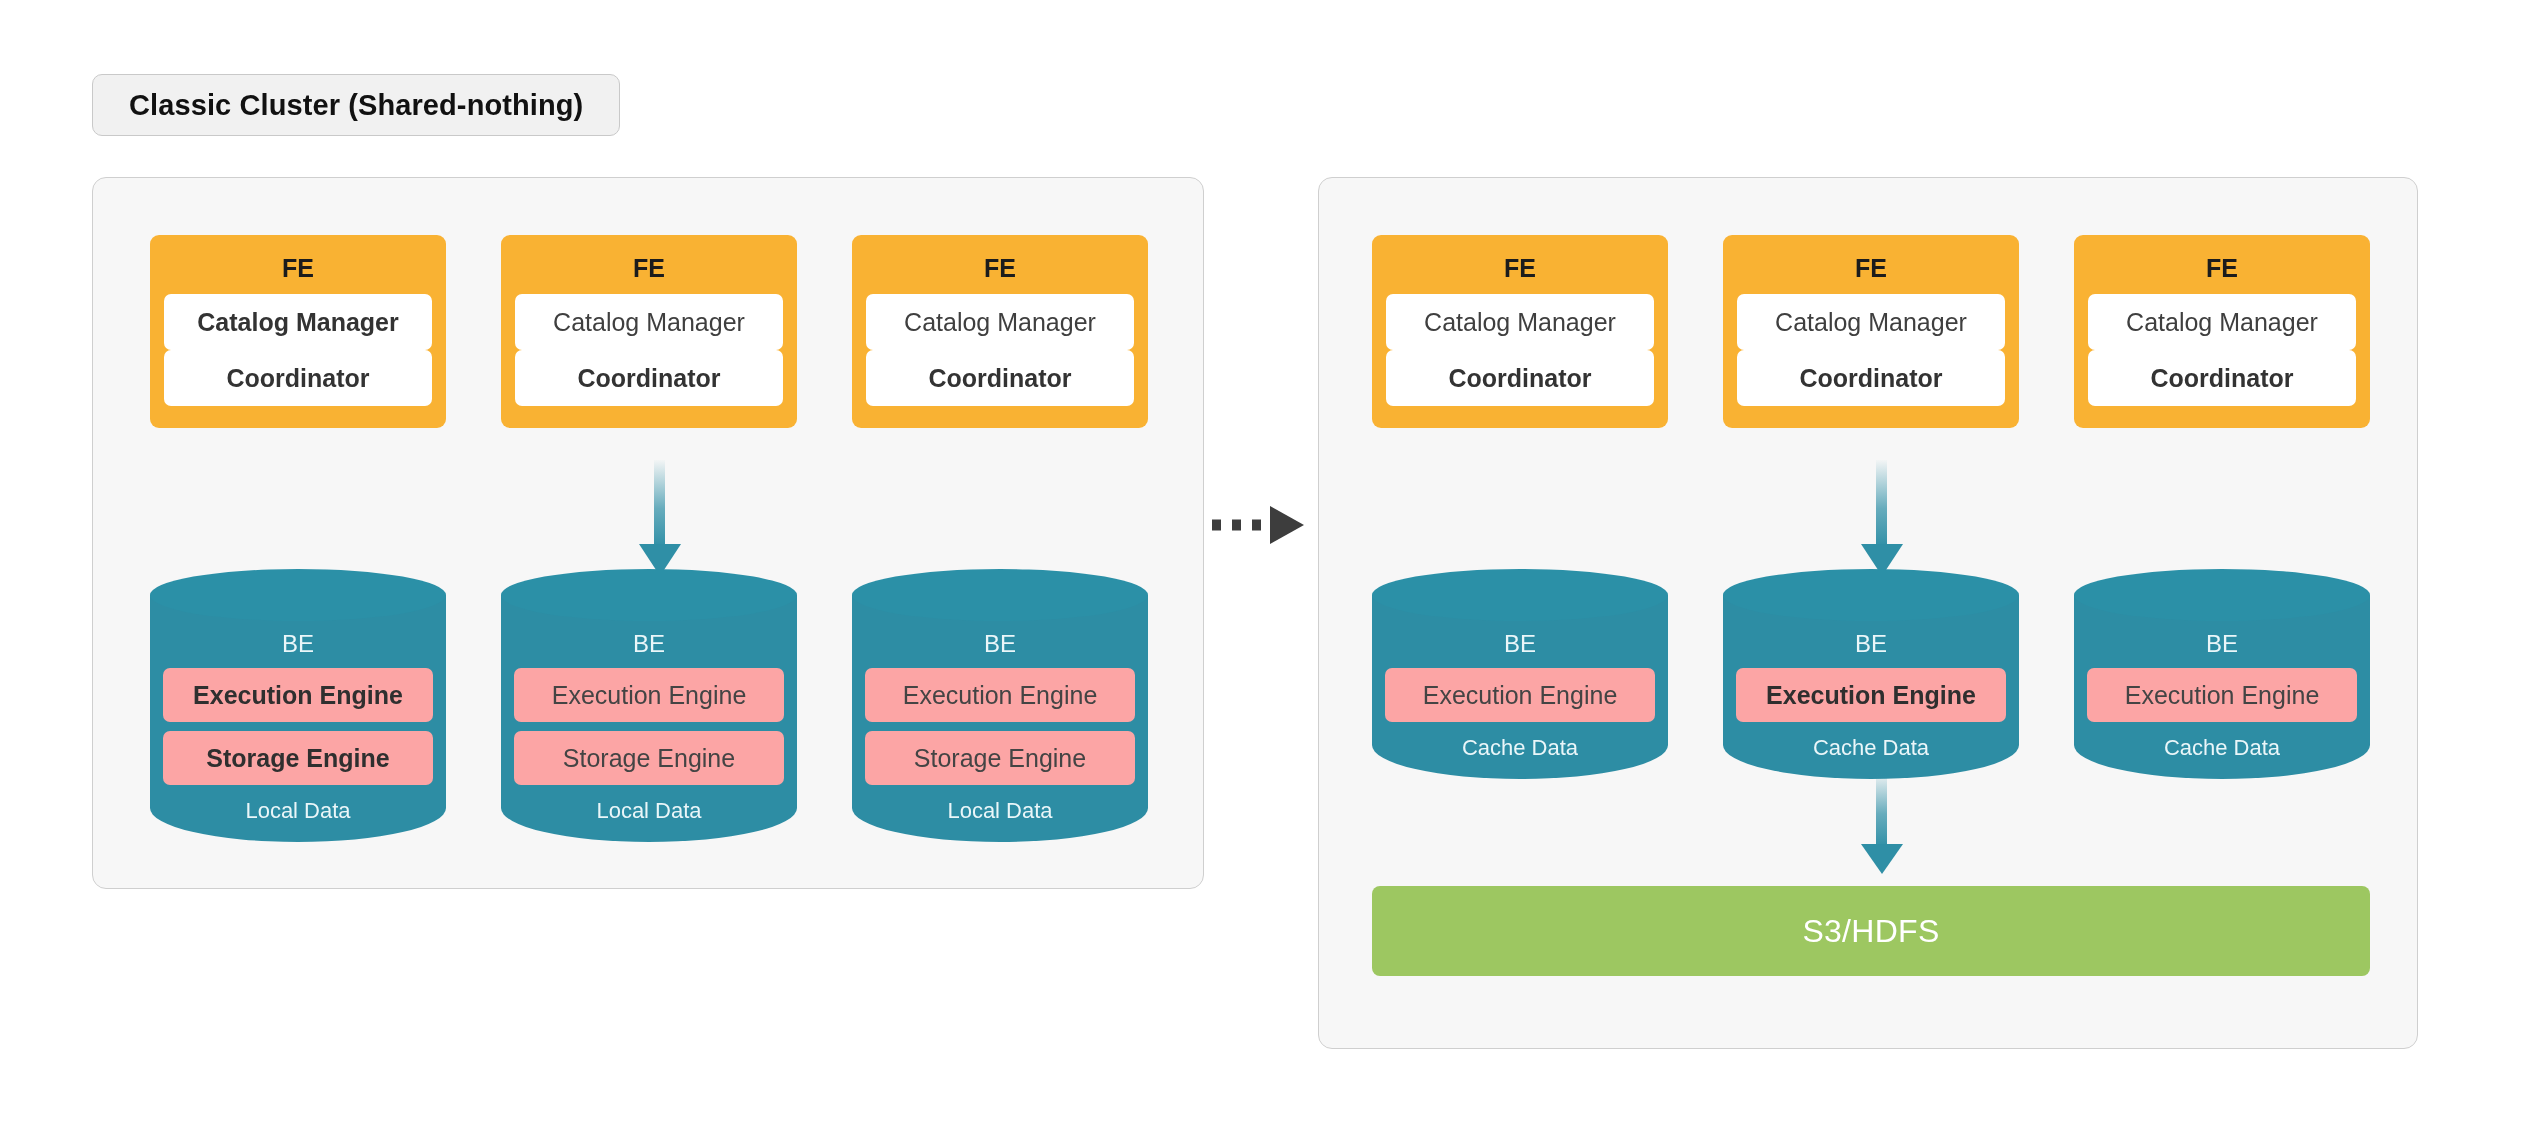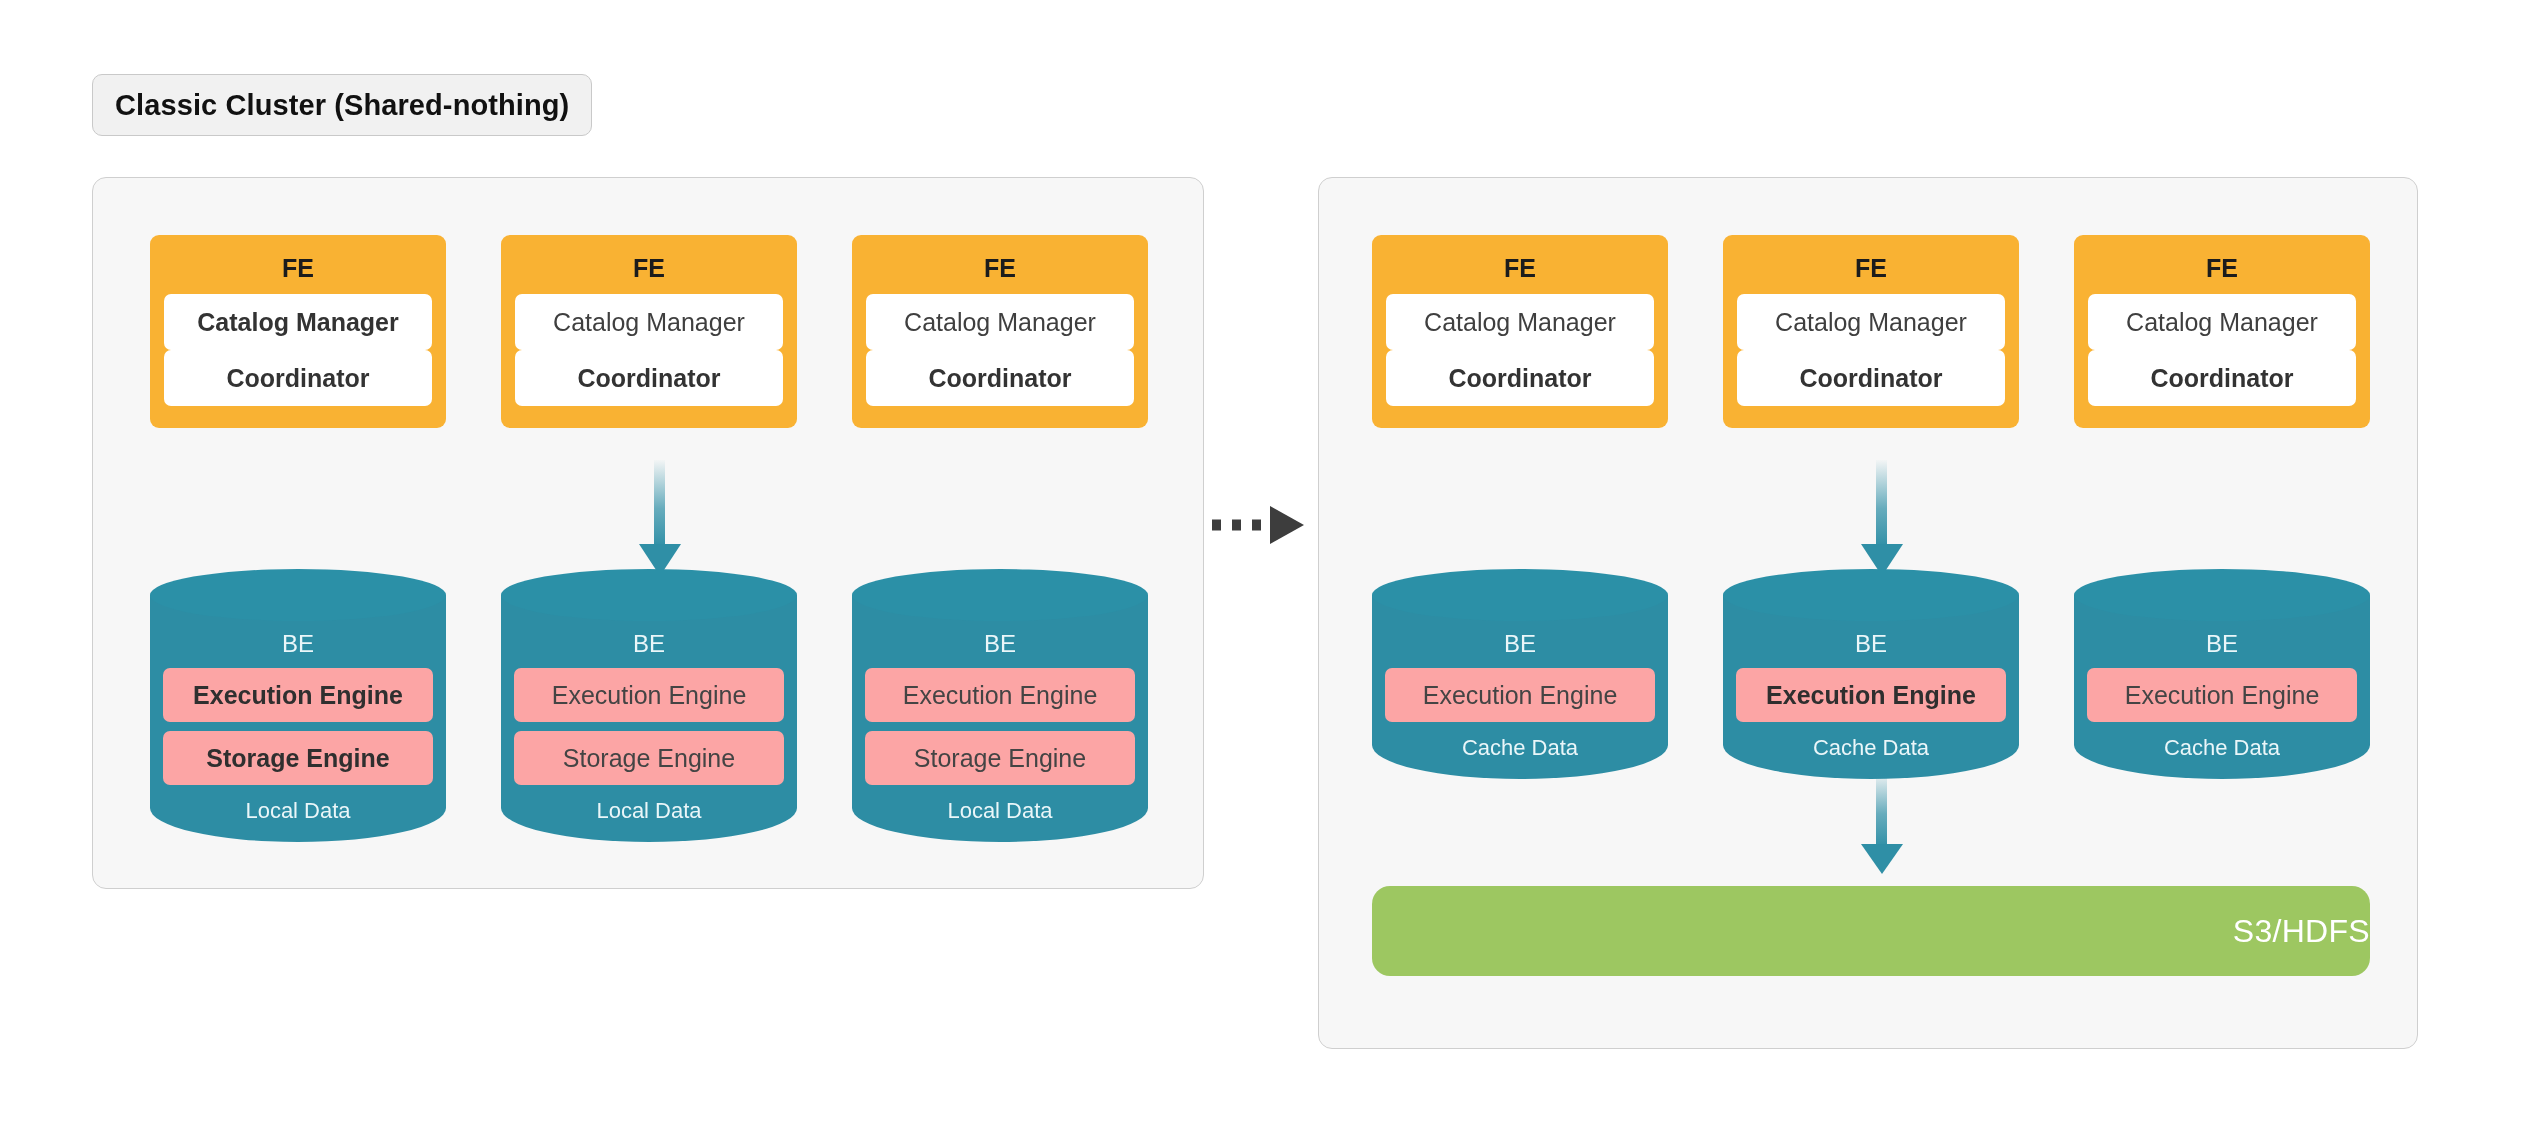--- a/index.html
+++ b/index.html
@@ -25,21 +25,21 @@
     display: flex;
     align-items: center;
     justify-content: flex-start;
     background: #f1f1f1;
     border: 1.5px solid #c9c9c9;
     border-radius: 10px;
     color: #111111;
     font-size: 29px;
     font-weight: bold;
     letter-spacing: 0.1px;
-    padding: 0 22px;
+    padding: 0 36px;
     height: 62px;
     white-space: nowrap;
   }
   #title-classic { left: 92px;  top: 74px; }
   #title-elastic { left: 1318px; top: 74px; }
 
   
   .cluster-panel {
     position: absolute;
     background: #f7f7f7;
@@ -134,24 +134,24 @@
   
   .v-arrow { position: absolute; }
 
   
   .dashed-arrow { position: absolute; left: 1206px; top: 500px; }
 
   
   .storage-bar {
     position: absolute;
     background: #9dc761;
-    border-radius: 18px;
+    border-radius: 8px;
     display: flex;
     align-items: center;
-    justify-content: flex-end;
+    justify-content: center;
     color: #ffffff;
     font-size: 32px;
     letter-spacing: 0.3px;
   }
 </style>
 </head>
 <body>
 
 <div class="canvas">
 

